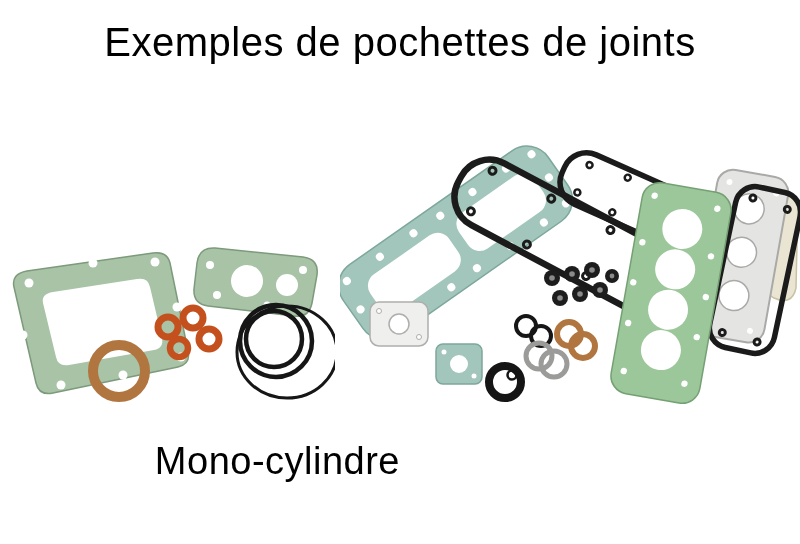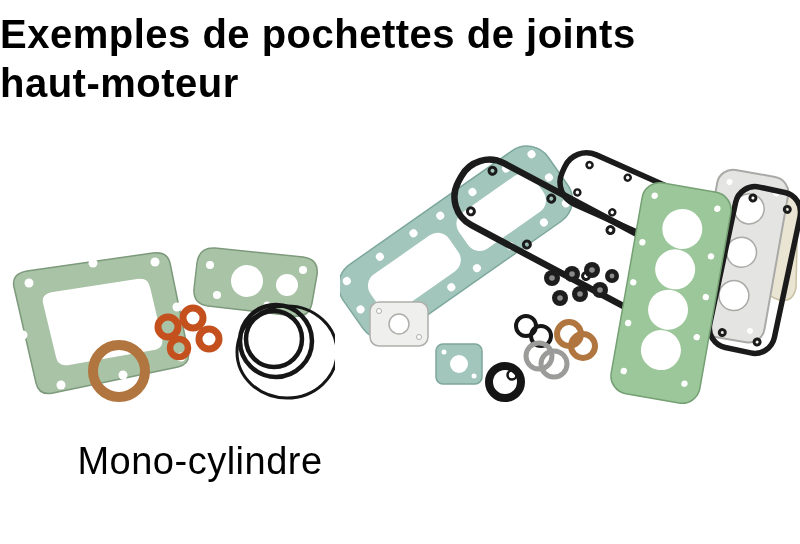--- a/index.html
+++ b/index.html
@@ -3,40 +3,40 @@
 <meta charset="utf-8">
 <style>
   html,body{margin:0;padding:0;}
   body{
     width:800px;height:544px;background:#ffffff;overflow:hidden;
     font-family:"Liberation Sans", sans-serif;color:#000;
   }
   .stage{position:relative;width:800px;height:544px;background:#fff;}
   .title{
     position:absolute;top:10px;left:0;right:0;
-    font-size:40px;line-height:49px;font-weight:700;
-    letter-spacing:0.5px;margin:0;
+    text-align:center;font-size:40px;line-height:49px;font-weight:400;
+    letter-spacing:0.5px;margin:8px;
   }
   .caption{
-    position:absolute;font-size:38px;font-weight:400;text-align:center;
+    position:absolute;font-size:38px;font-weight:400;text-align:right;
     letter-spacing:0.5px;
   }
   .caption.mono{left:0;width:400px;top:440px;}
   .caption.multi{left:400px;width:392px;top:443px;}
   .photo{position:absolute;}
   .photo.mono{left:5px;top:235px;width:330px;height:200px;}
   .photo.multi{left:340px;top:130px;width:460px;height:290px;}
   svg{display:block;width:100%;height:100%;}
 </style>
 </head>
 <body>
 
 <div class="stage">
 
-  <h1 class="title"><span>Exemples de pochettes de joints</span><br><span>haut-moteur</span></h1>
+  <h1 class="title"><span>Exemples de pochettes de joints</span><br></h1>
 
   <div class="photo mono">
     <svg viewBox="0 0 330 200">
 
       <g>
         <path d="M 22 36 L 148 18 Q 162 16 165 28 L 183 116 Q 186 129 173 132 L 48 158 Q 34 161 31 148 L 9 52 Q 6 39 22 36 Z" fill="#a9c3a7" stroke="#7d9a7c" stroke-width="1.5"></path>
         <path d="M 48 57 L 132 44 Q 143 42 145 52 L 157 103 Q 159 113 149 115 L 64 130 Q 53 132 51 122 L 38 68 Q 36 59 48 57 Z" fill="#ffffff"></path>
         <circle cx="24" cy="48" r="4.5" fill="#fff"></circle>
         <circle cx="88" cy="28" r="4.5" fill="#fff"></circle>
         <circle cx="150" cy="27" r="4.5" fill="#fff"></circle>

